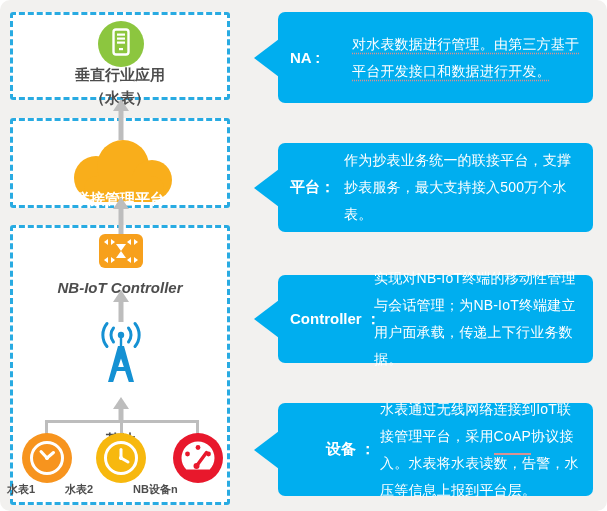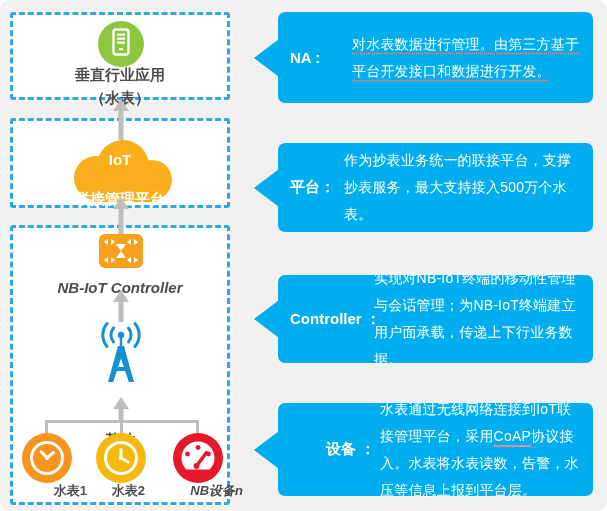--- a/index.html
+++ b/index.html
@@ -34,37 +34,37 @@
   .controller-label{top:280px;font-weight:600;font-style:italic;}
   .arrow3{left:113px;top:290px;}
   .station-icon{left:93px;top:320px;}
   .station-label{top:384px;margin-top:48px;}
   .arrow4{left:113px;top:397px;}
   .conn-h{left:45px;top:420px;width:154px;height:3px;background:var(--arrow_gray);border-radius:2px;}
   .stub{position:absolute;width:3px;height:14px;top:420px;background:var(--arrow_gray);}
   .stub1{left:45px;} .stub2{left:120px;} .stub3{left:196px;}
   .meter{position:absolute;width:52px;height:52px;top:432px;}
   .meter1{left:21px;} .meter2{left:95px;} .meter3{left:172px;}
-  .m-label{position:absolute;top:482px;text-align:right;color:var(--text_dark);
-           font-size:13px;font-weight:600;}
-  .ml1{left:7px;width:80px;} .ml2{left:65px;width:80px;} .ml3{left:151px;width:92px;font-style:italic;}
+  .m-label{position:absolute;top:482px;text-align:left;color:var(--text_dark);
+           font-size:11px;font-weight:600;}
+  .ml1{left:7px;width:80px;} .ml2{left:65px;width:80px;} .ml3{left:133px;width:92px;}
   
   .callout{position:absolute;left:278px;width:315px;background:var(--accent_blue);
            border-radius:7px;color:#fff;display:flex;align-items:center;
            padding:5px 10px 5px 12px;}
   .callout::before{content:"";position:absolute;left:-24px;top:50%;
            transform:translateY(-50%);
            border-top:19px solid transparent;border-bottom:19px solid transparent;
            border-right:25px solid var(--accent_blue);}
   .co-label{font-weight:bold;font-size:15px;flex-shrink:0;}
   .co-label .lbl-line{white-space:nowrap;}
   .co-text{font-size:14px;line-height:27px;flex:1;letter-spacing:.2px;}
   .underlined{text-decoration-line:underline;text-decoration-style:dotted;
               text-decoration-color:var(--spellcheck_underline);text-underline-offset:4px;}
-  .coap{border-bottom:2px solid var(--spellcheck_underline);padding-bottom:1px;}
+  .coap{border-bottom:2px solid var(--spellcheck_underline);padding-bottom:9px;}
   .c1{top:12px;height:91px;}  .c1 .co-label{width:62px;}
   .c2{top:143px;height:89px;} .c2 .co-label{width:54px;}
   .c3{top:275px;height:88px;} .c3 .co-label{width:84px;}
   .c4{top:403px;height:93px;} .c4 .co-label{width:54px;margin-left:36px;}
 </style>
 </head>
 <body>
 
 <div class="stage">
 
@@ -95,21 +95,20 @@
   <span class="abs cloud-icon">
     <svg width="130" height="68" viewBox="0 0 130 68">
       <g fill="var(--cloud_orange)">
         <circle cx="40" cy="40" r="22"></circle>
         <circle cx="67" cy="28" r="26"></circle>
         <circle cx="96" cy="42" r="20"></circle>
         <rect x="28" y="38" width="80" height="26" rx="13"></rect>
       </g>
     </svg>
   </span>
-  <div class="center-text cloud-line1 white">IoT</div>
   <div class="center-text cloud-line2 white">联接管理平台</div>
 
   <span class="abs arrow2">
     <svg width="16" height="38">
         <polygon points="8,0 16,12 0,12" fill="var(--arrow_gray)"></polygon>
       <rect x="5.5" y="11" width="5" height="27" fill="var(--arrow_gray)"></rect>
       </svg>
   </span>
 
   <span class="abs controller-icon">

